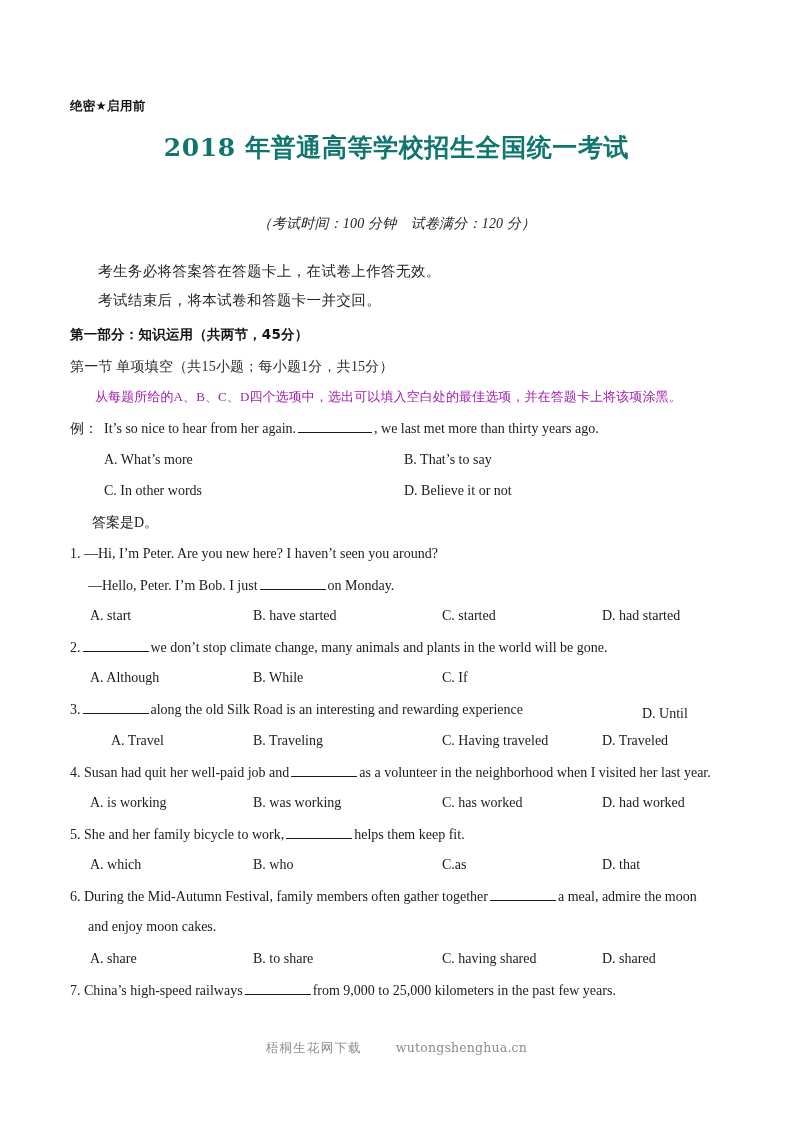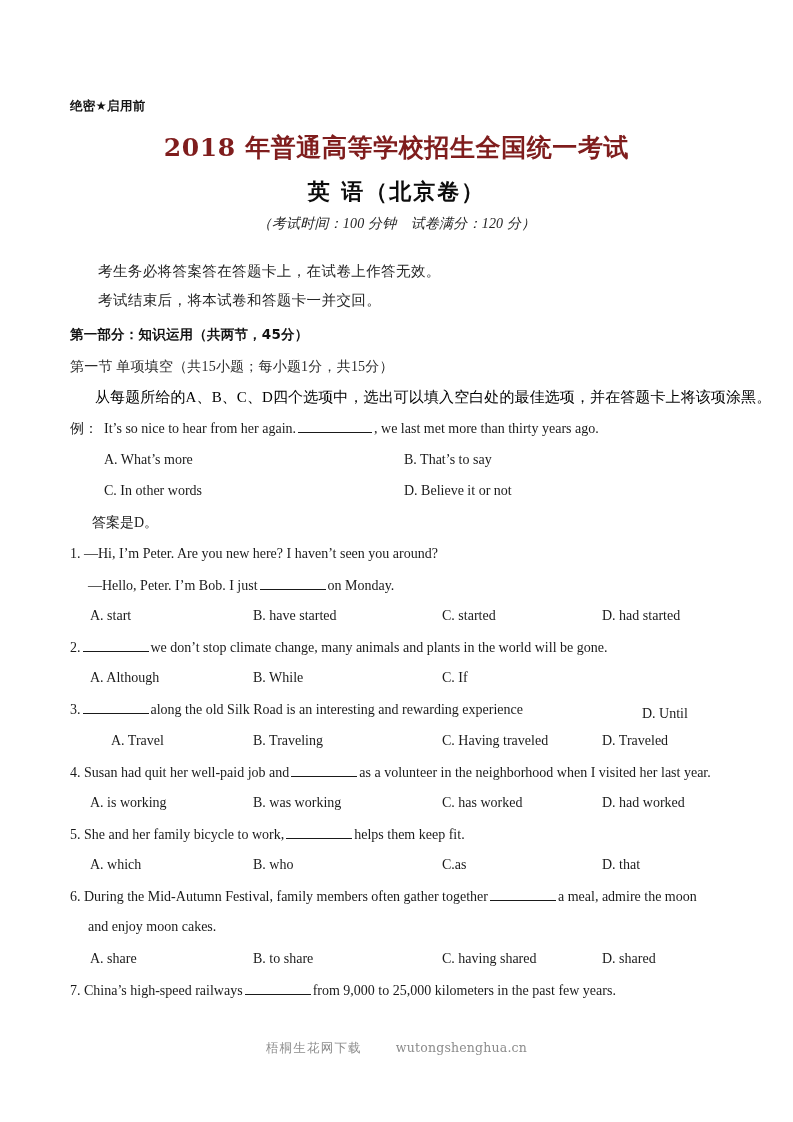--- a/index.html
+++ b/index.html
@@ -39,21 +39,21 @@
   .title-main {
     position: absolute;
     left: 0;
     top: 131px;
     width: 793px;
     text-align: center;
     font-family: "DejaVu Serif", "Liberation Serif", serif;
     font-weight: bold;
     font-size: 25px;
     letter-spacing: 0.6px;
-    color: #7f1d1d;
+    color: #0f766e;
   }
   .title-sub {
     position: absolute;
     left: 0;
     top: 177px;
     width: 793px;
     text-align: center;
     font-family: "DejaVu Serif", "Liberation Serif", serif;
     font-weight: bold;
     font-size: 22px;
@@ -99,23 +99,23 @@
     left: 70px;
     top: 358px;
     font-size: 14px;
     letter-spacing: 0.2px;
     color: #2b2b2b;
   }
   .directions {
     position: absolute;
     left: 95px;
     top: 388px;
-    font-size: 15px;
+    font-size: 13px;
     letter-spacing: 0.1px;
-    color: #000000;
+    color: #a21caf;
   }
 
   
   .example-label {
     position: absolute;
     left: 70px;
     top: 420px;
     font-size: 14px;
     color: #1a1a1a;
   }
@@ -202,21 +202,20 @@
   }
 </style>
 </head>
 <body>
 
 <div class="page">
 
   <div class="secret-line">绝密★启用前</div>
 
   <div class="title-main">2018 年普通高等学校招生全国统一考试</div>
-  <div class="title-sub">英 语（北京卷）</div>
   <div class="title-info">（考试时间：100 分钟　试卷满分：120 分）</div>
 
   <div class="notice notice-1">考生务必将答案答在答题卡上，在试卷上作答无效。</div>
   <div class="notice notice-2">考试结束后，将本试卷和答题卡一并交回。</div>
 
   <div class="part-heading">第一部分：知识运用（共两节，45分）</div>
   <div class="section-heading">第一节 单项填空（共15小题；每小题1分，共15分）</div>
   <div class="directions">从每题所给的A、B、C、D四个选项中，选出可以填入空白处的最佳选项，并在答题卡上将该项涂黑。</div>
 
   <div class="example-label">例：</div>

